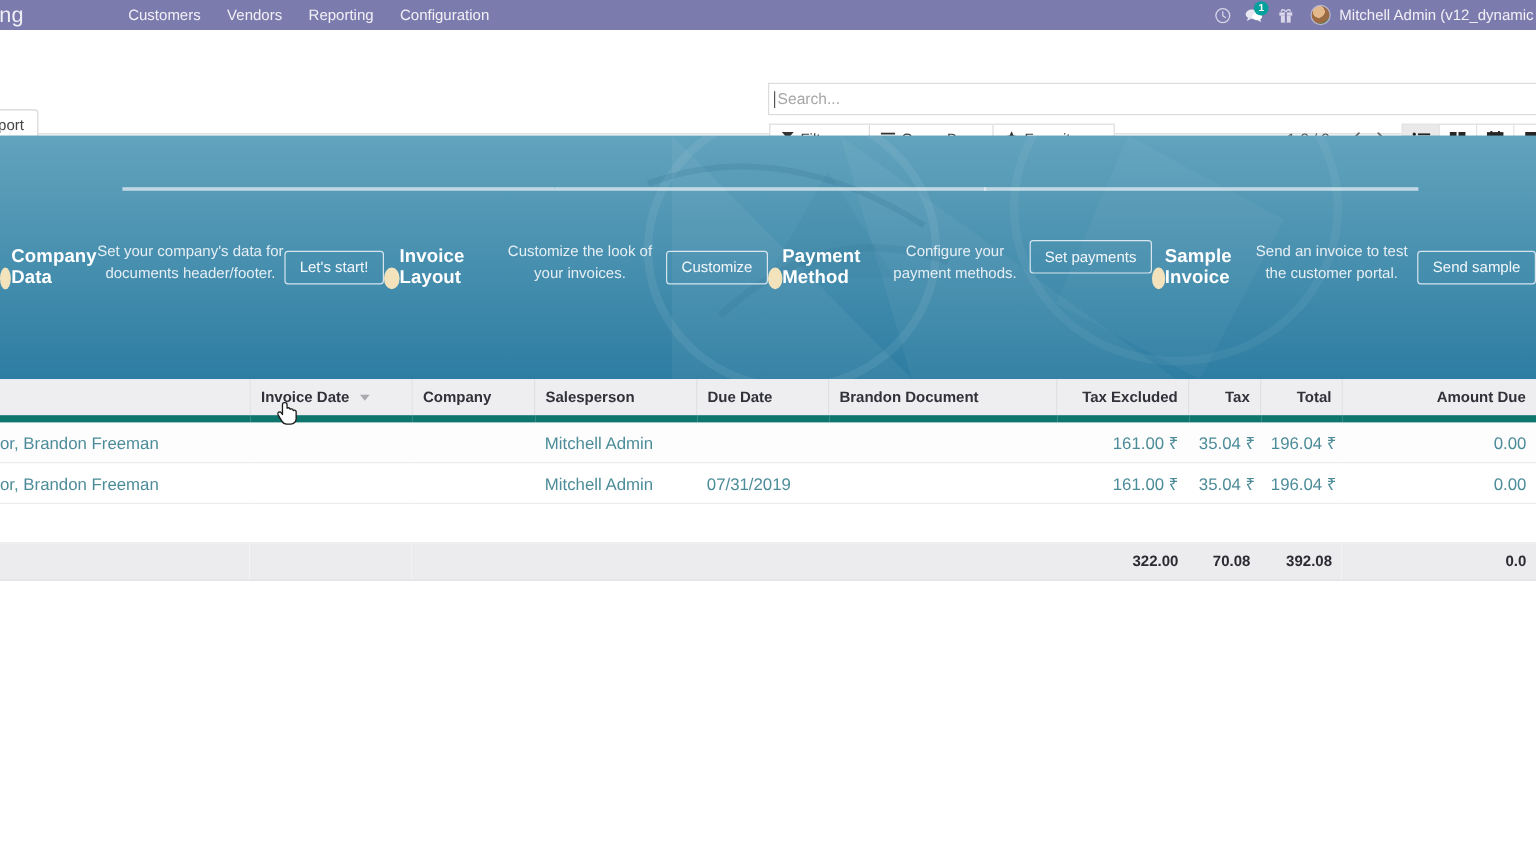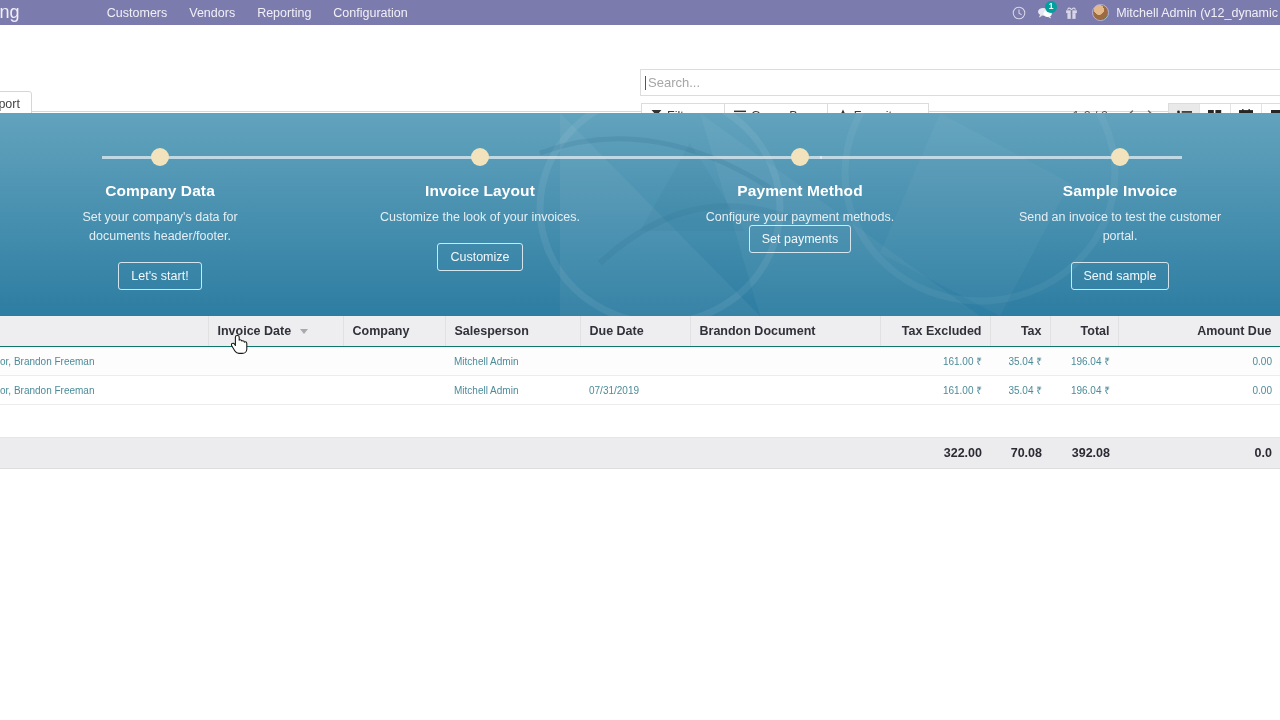--- a/index.html
+++ b/index.html
@@ -137,21 +137,21 @@
     background: linear-gradient(180deg, #5d9fba 0%, #4e94b2 42%, #2f7fa3 100%);
     overflow: hidden;
   }
   .banner-deco { position: absolute; inset: 0; pointer-events: none; }
   .steps {
     position: absolute; inset: 0;
     display: flex; z-index: 2;
   }
   .step {
     flex: 1; position: relative;
-    display: flex; flex-direction: column; align-items: center;
+    display: flex; flex-direction: row; align-items: center;
   }
   .dot {
     width: 18px; height: 18px; border-radius: 50%;
     background: #f2e3bd; margin-top: 35px;
     position: relative; z-index: 3;
   }
   .line {
     position: absolute; top: 43px; height: 3px;
     background: rgba(233,240,244,.72); z-index: 1;
   }
@@ -173,26 +173,26 @@
   .step.raised .step-btn { margin-top: -2px; }
 
   
   .list-wrap { position: absolute; top: 316px; left: 0; width: 1280px; }
   table.olist { width: 1280px; border-collapse: collapse; table-layout: fixed; }
   table.olist th {
     background: #eeeef0; color: #31313a;
     font-size: 12.5px; font-weight: bold;
     text-align: left; padding: 8px 8px 8px 9px;
     border-right: 1px solid #e1e1e4;
-    border-bottom: 1px solid #0f766e;
+    border-bottom: 6px solid #0f766e;
     white-space: nowrap;
   }
   table.olist th.num, table.olist td.num { text-align: right; }
   table.olist td {
-    font-size: 10px; color: #4c8c99;
+    font-size: 14px; color: #4c8c99;
     padding: 7px 8px 7px 9px;
     border-bottom: 1px solid #ececec;
     white-space: nowrap; overflow: hidden;
   }
   tr.row-a td { background: #fdfdfe; }
   tr.row-b td { background: #ffffff; }
   tr.empty-row td { height: 33px; background: #fff; border-bottom: 1px solid #e6e6e6; }
   tr.totals td {
     background: #ececee; color: #2b2b33;
     font-weight: bold; font-size: 12.5px;

